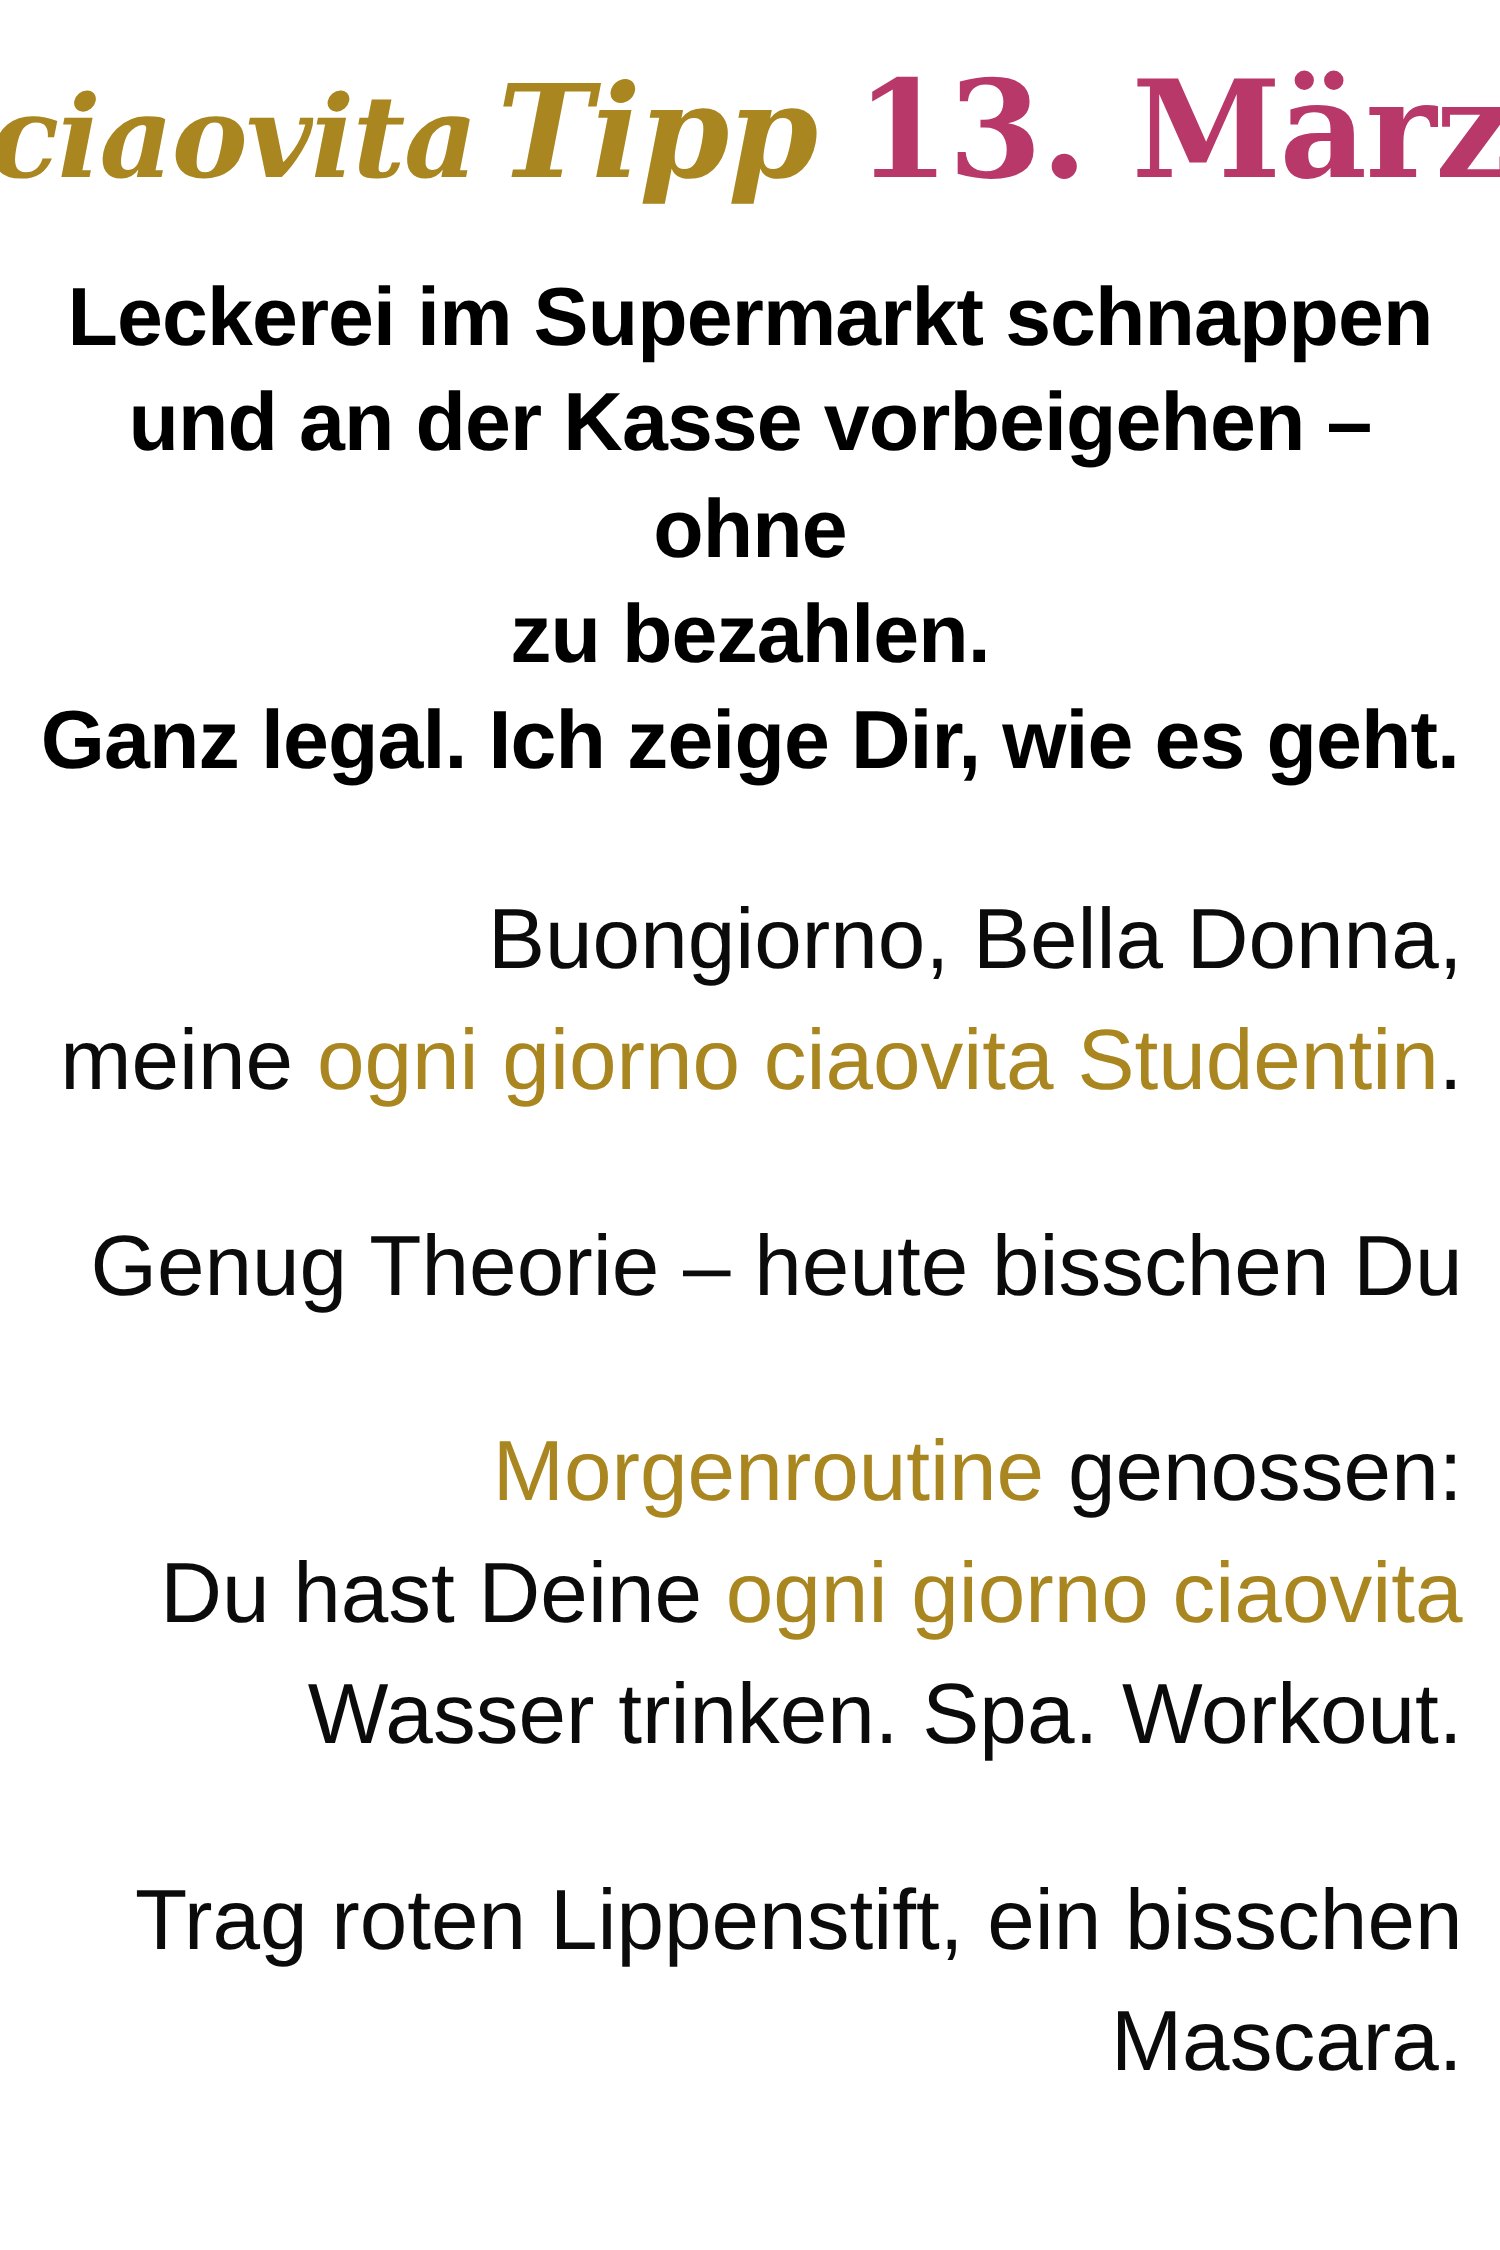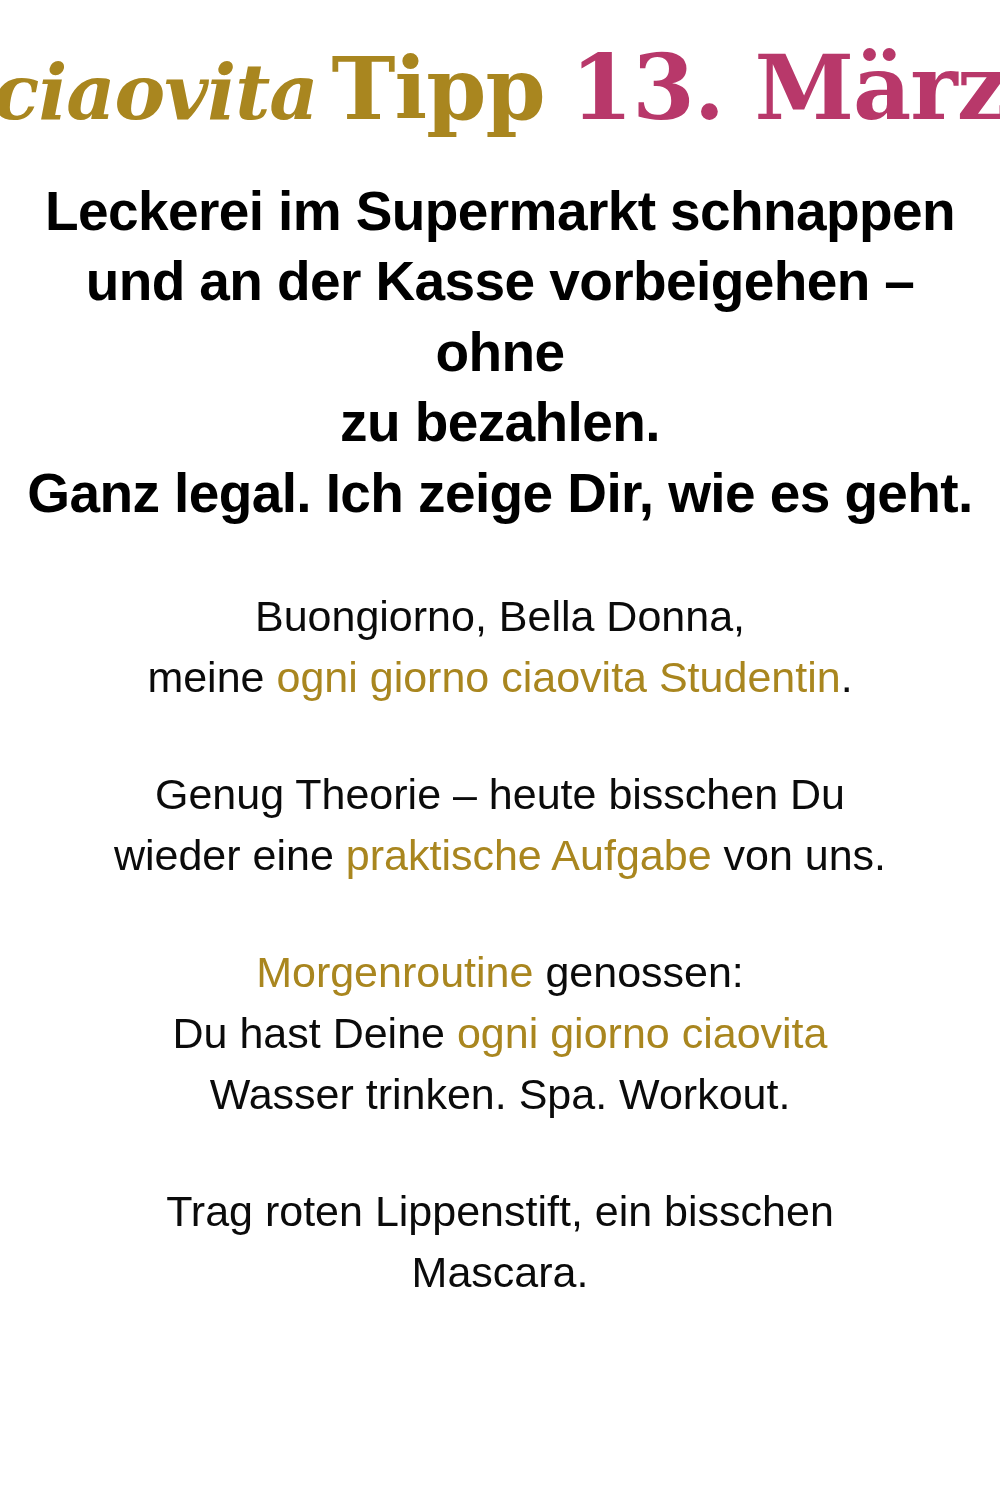--- a/index.html
+++ b/index.html
@@ -34,20 +34,21 @@
     font-family: "DejaVu Serif", serif;
     font-style: italic;
     font-weight: 700;
     font-size: 76px;
     line-height: 1;
     color: #a9861f;
     letter-spacing: -1px;
   }
   .brand-tipp {
     font-family: "DejaVu Serif", serif;
+    font-style: italic;
     font-weight: 700;
     font-size: 86px;
     line-height: 1;
     color: #a9861f;
     margin-left: 14px;
     letter-spacing: -1px;
   }
   .date {
     font-family: "DejaVu Serif", serif;
     font-weight: 700;
@@ -70,22 +71,22 @@
     color: #000000;
   }
   .headline .line {
     display: block;
   }
 
   
   .body-copy {
     margin: 58px auto 0 auto;
     width: 950px;
-    text-align: center;
-    font-size: 43px;
+    text-align: right;
+    font-size: 57px;
     line-height: 1.42;
     color: #0b0b0b;
   }
   .para {
     margin: 0 0 56px 0;
   }
   .para:last-child {
     margin-bottom: 0;
   }
   .para .line {
@@ -116,21 +117,20 @@
 
   <div class="body-copy">
 
     <p class="para">
       <span class="line">Buongiorno, Bella Donna,</span>
       <span class="line"><span>meine </span><span class="gold">ogni giorno ciaovita Studentin</span><span>.</span></span>
     </p>
 
     <p class="para">
       <span class="line">Genug Theorie – heute bisschen Du</span>
-      <span class="line"><span>wieder eine </span><span class="gold">praktische Aufgabe</span><span> von uns.</span></span>
     </p>
 
     <p class="para">
       <span class="line"><span class="gold">Morgenroutine</span><span> genossen:</span></span>
       <span class="line"><span>Du hast Deine </span><span class="gold">ogni giorno ciaovita</span></span>
       <span class="line">Wasser trinken. Spa. Workout.</span>
     </p>
 
     <p class="para">
       <span class="line">Trag roten Lippenstift, ein bisschen</span>

